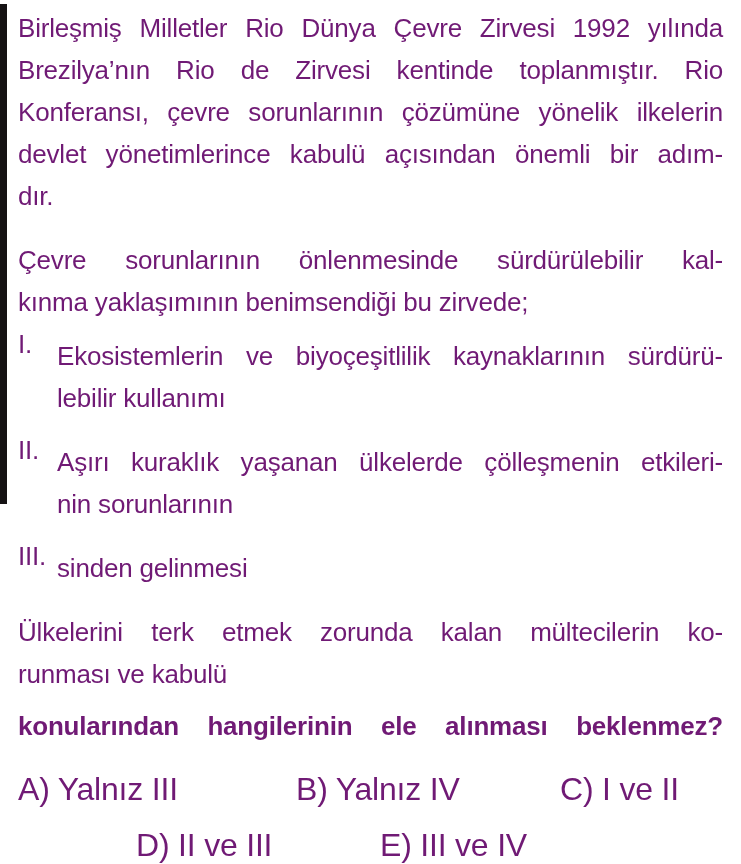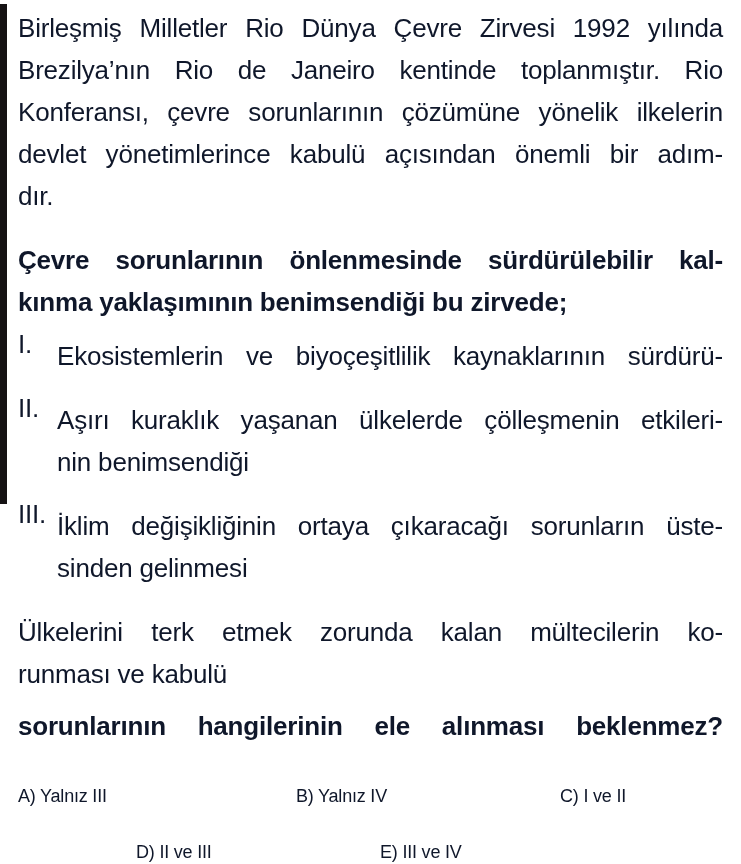--- a/index.html
+++ b/index.html
@@ -7,21 +7,21 @@
     padding: 0;
     background: #ffffff;
   }
   .page {
     position: relative;
     width: 741px;
     height: 864px;
     background: #ffffff;
     overflow: hidden;
     font-family: "Liberation Sans", "DejaVu Sans", sans-serif;
-    color: #0f172a;
+    color: #701a75;
   }
   .edge-bar {
     position: absolute;
     left: 0;
     top: 4px;
     width: 7px;
     height: 500px;
     background: #151213;
   }
   .content {
@@ -35,21 +35,21 @@
     display: block;
     font-size: 26px;
     line-height: 42px;
     letter-spacing: -0.2px;
     white-space: normal;
   }
   .j {
     text-align: justify;
     text-align-last: justify;
   }
-  .bold { font-weight: bold; margin-top: 12px; }
+  .bold { font-weight: normal; margin-top: 12px; }
   .intro { margin-top: 7px; margin-bottom: 22px; }
   .stem  { margin-bottom: 0; }
   .item {
     display: flex;
     margin-bottom: 10px;
   }
   .item .numeral {
     flex: 0 0 39px;
     font-size: 26px;
     line-height: 42px;
@@ -71,22 +71,22 @@
     text-underline-offset: 5px;
   }
   .options { position: relative; }
   .opt-row {
     position: relative;
     height: 42px;
     margin-bottom: 14px;
   }
   .opt {
     position: absolute;
-    top: 12px;
-    font-size: 18px;
+    top: 5px;
+    font-size: 32px;
     line-height: 42px;
     letter-spacing: -0.2px;
     white-space: nowrap;
   }
   .opt-a { left: 0; }
   .opt-b { left: 278px; }
   .opt-c { left: 512px; margin-left: 30px; }
   .opt-d { left: 118px; }
   .opt-e { left: 362px; }
 </style>
@@ -94,62 +94,62 @@
 <body>
 
 <div class="page">
 
   <div class="edge-bar"></div>
 
   <div class="content">
 
     <p class="para intro">
       <span class="line j">Birleşmiş Milletler Rio Dünya Çevre Zirvesi 1992 yılında</span>
-      <span class="line j">Brezilya’nın Rio de Janeiro kentinde toplanmıştır. Rio</span>
+      <span class="line j">Brezilya’nın Rio de Zirvesi kentinde toplanmıştır. Rio</span>
       <span class="line j">Konferansı, çevre sorunlarının çözümüne yönelik ilkelerin</span>
       <span class="line j">devlet yönetimlerince kabulü açısından önemli bir adım-</span>
       <span class="line">dır.</span>
     </p>
 
     <p class="para stem bold">
       <span class="line j">Çevre sorunlarının önlenmesinde sürdürülebilir kal-</span>
       <span class="line">kınma yaklaşımının benimsendiği bu zirvede;</span>
     </p>
 
     <div class="item">
       <span class="numeral">I.</span>
       <span class="item-text">
         <span class="line j">Ekosistemlerin ve biyoçeşitlilik kaynaklarının sürdürü-</span>
+        <span class="line">lebilir kullanımı</span>
       </span>
     </div>
 
     <div class="item">
       <span class="numeral">II.</span>
       <span class="item-text">
         <span class="line j">Aşırı kuraklık yaşanan ülkelerde çölleşmenin etkileri-</span>
-        <span class="line">nin benimsendiği</span>
+        <span class="line">nin sorunlarının</span>
       </span>
     </div>
 
     <div class="item">
       <span class="numeral">III.</span>
       <span class="item-text">
-        <span class="line j">İklim değişikliğinin ortaya çıkaracağı sorunların üste-</span>
         <span class="line">sinden gelinmesi</span>
       </span>
     </div>
 
     <div class="item">
       <span class="item-text">
         <span class="line j">Ülkelerini terk etmek zorunda kalan mültecilerin ko-</span>
         <span class="line">runması ve kabulü</span>
       </span>
     </div>
 
-    <p class="para closing"><span>sorunlarının hangilerinin ele alınması</span> <span class="u">beklenmez</span><span>?</span></p>
+    <p class="para closing"><span>konularından hangilerinin ele alınması</span> <span class="u">beklenmez</span><span>?</span></p>
 
     <div class="options">
       <div class="opt-row">
         <span class="opt opt-a">A) Yalnız III</span>
         <span class="opt opt-b">B) Yalnız IV</span>
         <span class="opt opt-c">C) I ve II</span>
       </div>
       <div class="opt-row">
         <span class="opt opt-d">D) II ve III</span>
         <span class="opt opt-e">E) III ve IV</span>

